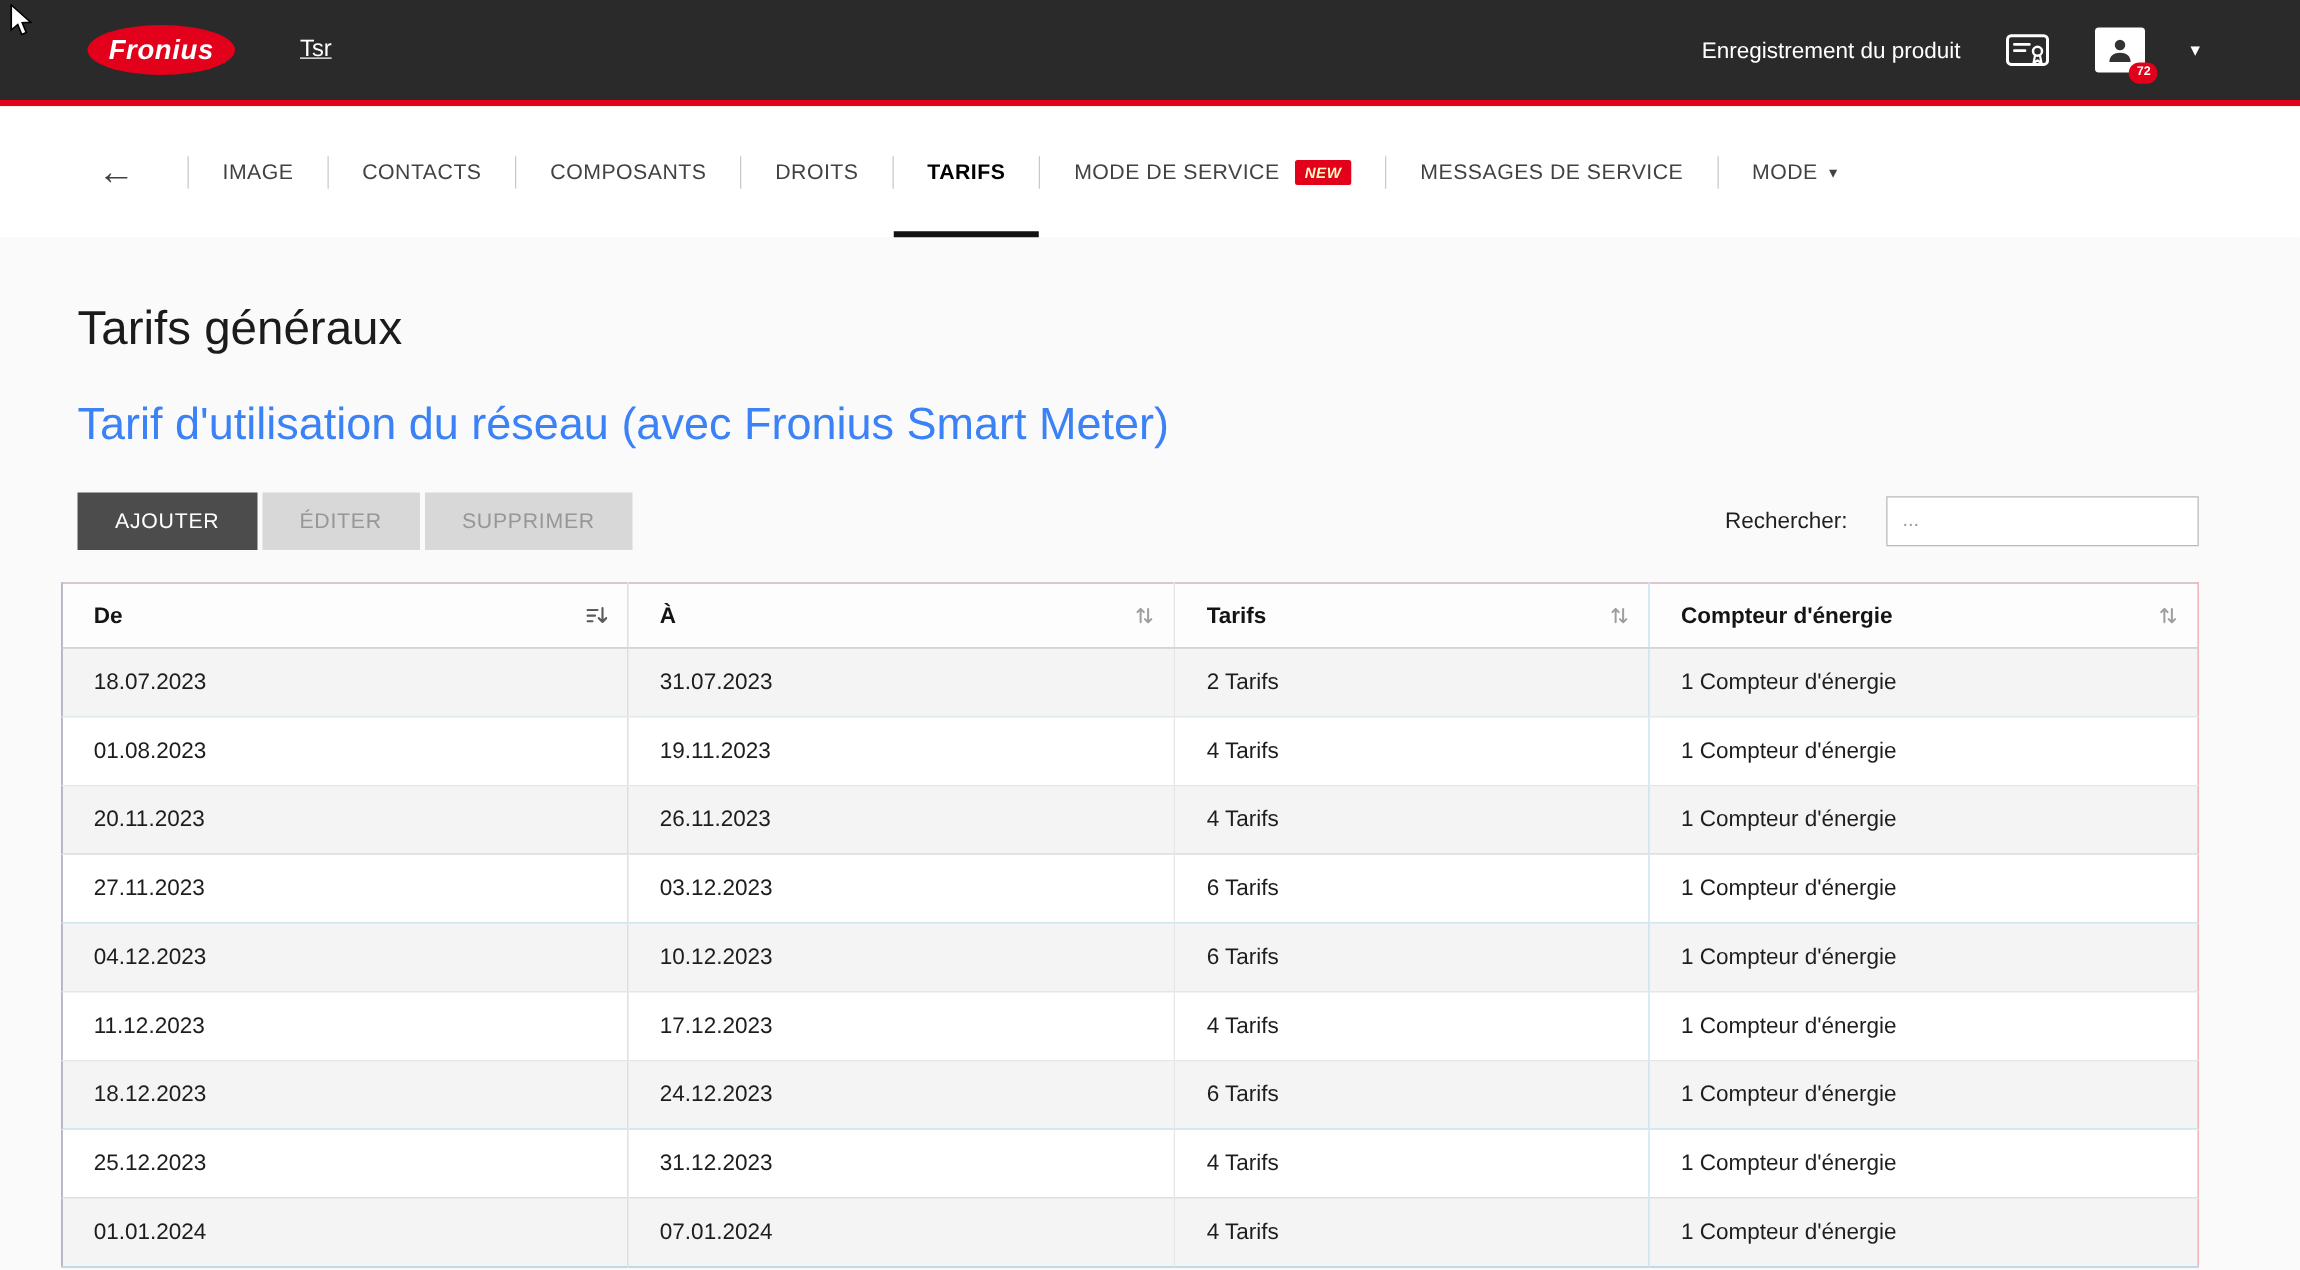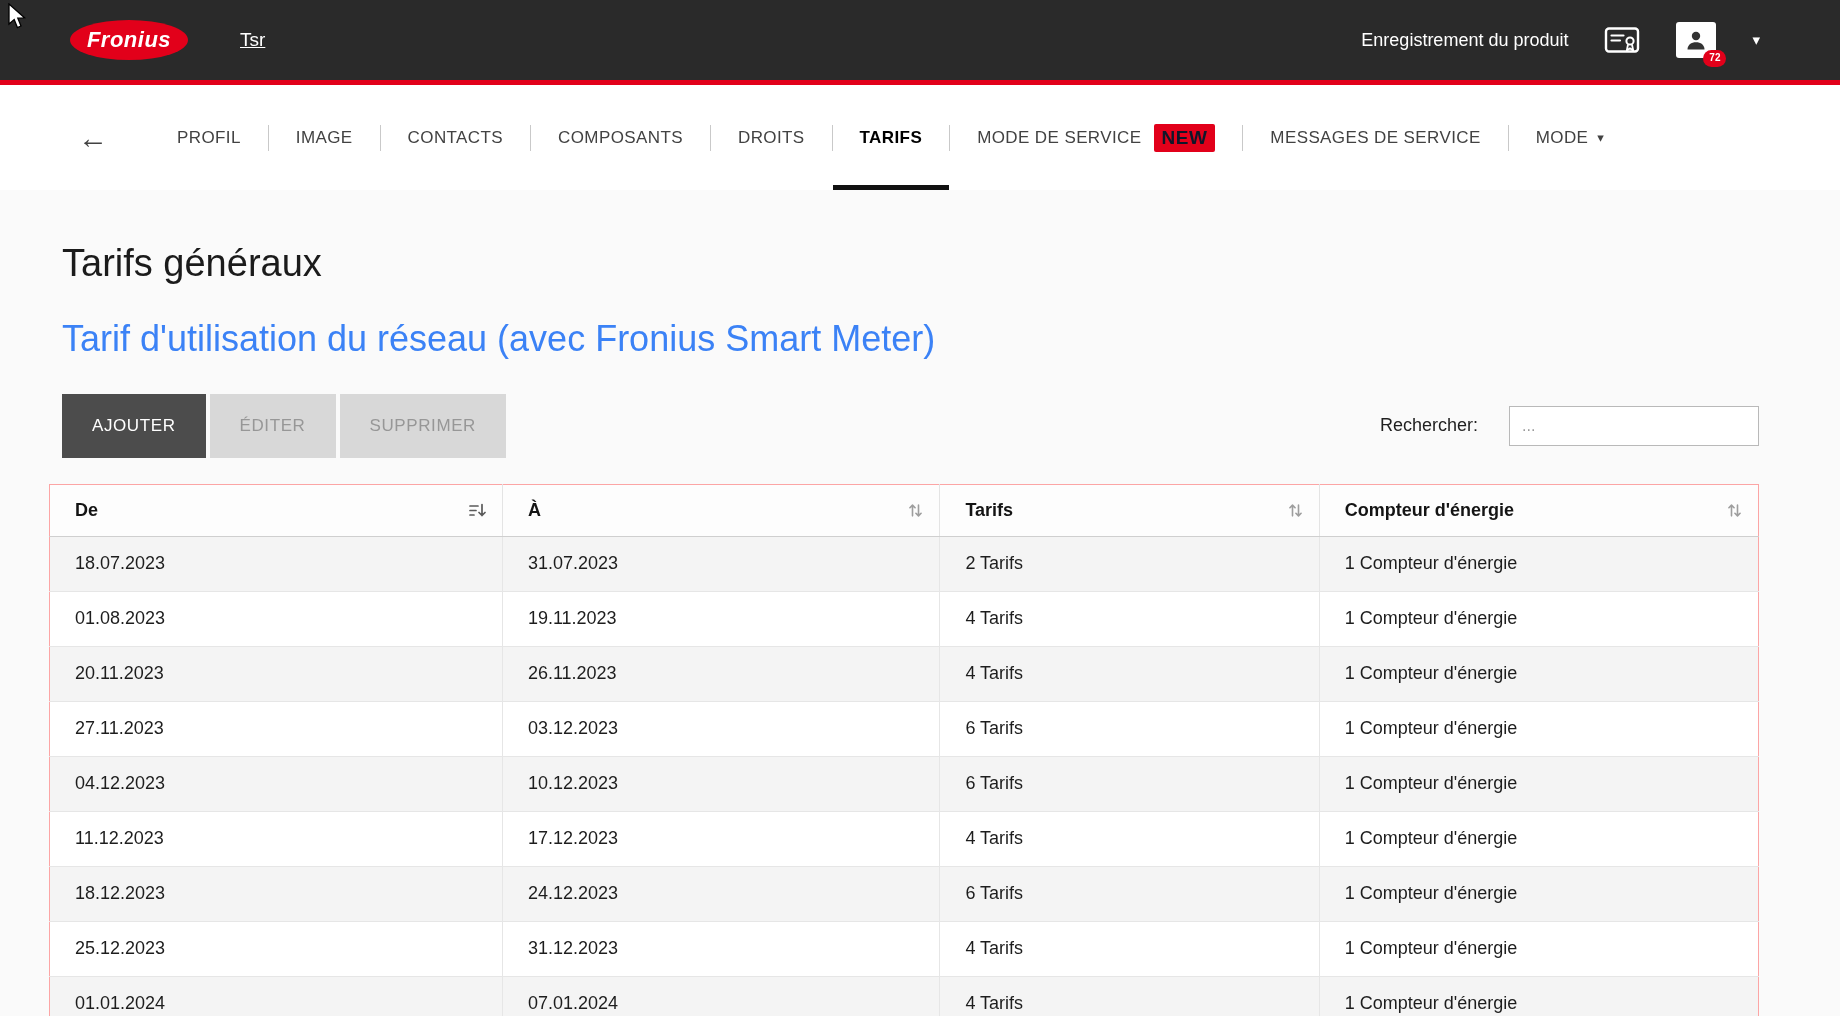--- a/index.html
+++ b/index.html
@@ -79,24 +79,24 @@
     white-space: nowrap;
   }
   .tab.active { color: #000; font-weight: bold; }
   .tab.active::after {
     content: "";
     position: absolute; left: 0; right: 0; bottom: 0;
     height: 5px; background: #111;
   }
   .sep { width: 1px; height: 26px; background: #c9c9c9; align-self: center; }
   .new-badge {
-    background: #e2001a; color: #0f172a;
-    font-size: 19px; font-weight: bold;
+    background: #e2001a; color: #fef9c3;
+    font-size: 12px; font-weight: bold;
     padding: 3px 8px; margin-left: 12px;
-    border-radius: 2px; letter-spacing: .5px;
+    border-radius: 2px; letter-spacing: .5px; font-style: italic;
   }
   .tab-caret { margin-left: 9px; font-size: 13px; color: #424242; }
 
   
   .content {
     height: 838px;
     background: #fafafa;
     padding: 0 81px 0 49px;
     position: relative;
   }
@@ -105,21 +105,21 @@
     font-size: 38px; font-weight: 500; color: #1b1b1b;
     line-height: 1.15;
   }
   .page-subtitle {
     margin: 32px 0 0 13px;
     font-size: 36px; font-weight: 400; color: #3b82f6;
   }
   .toolbar { display: flex; align-items: center; margin-top: 34px; }
   .btn-group { display: flex; gap: 4px; margin-left: 13px; }
   .btn {
-    height: 64px; padding: 0 30px;
+    height: 46px; padding: 0 30px;
     font-size: 17px; letter-spacing: .6px;
     border: none; cursor: pointer;
     font-family: inherit;
   }
   .btn.primary { background: #4c4c4c; color: #fff; }
   .btn.disabled { background: #d8d8d8; color: #979797; cursor: default; }
   .search { margin-left: auto; display: flex; align-items: center; gap: 17px; }
   .search-label { font-size: 18px; color: #1f1f1f; margin-right: 14px; }
   .search-input {
     width: 250px; height: 40px;
@@ -203,21 +203,20 @@
     </div>
     <span class="caret">▾</span>
   </div>
 </header>
 
 <div class="red-line"></div>
 
 <nav class="navbar">
   <button class="back">←</button>
   <div class="tabs">
-    <div class="tab">PROFIL</div>
     <span class="sep"></span>
     <div class="tab">IMAGE</div>
     <span class="sep"></span>
     <div class="tab">CONTACTS</div>
     <span class="sep"></span>
     <div class="tab">COMPOSANTS</div>
     <span class="sep"></span>
     <div class="tab">DROITS</div>
     <span class="sep"></span>
     <div class="tab active">TARIFS</div>

